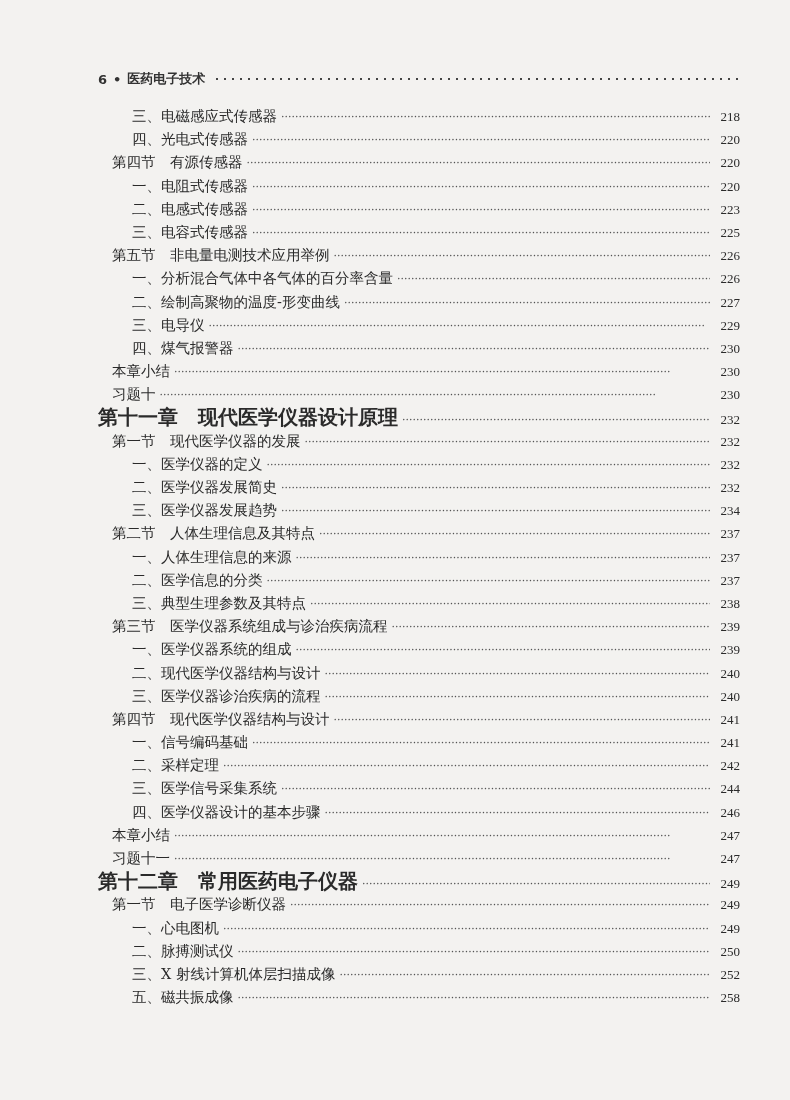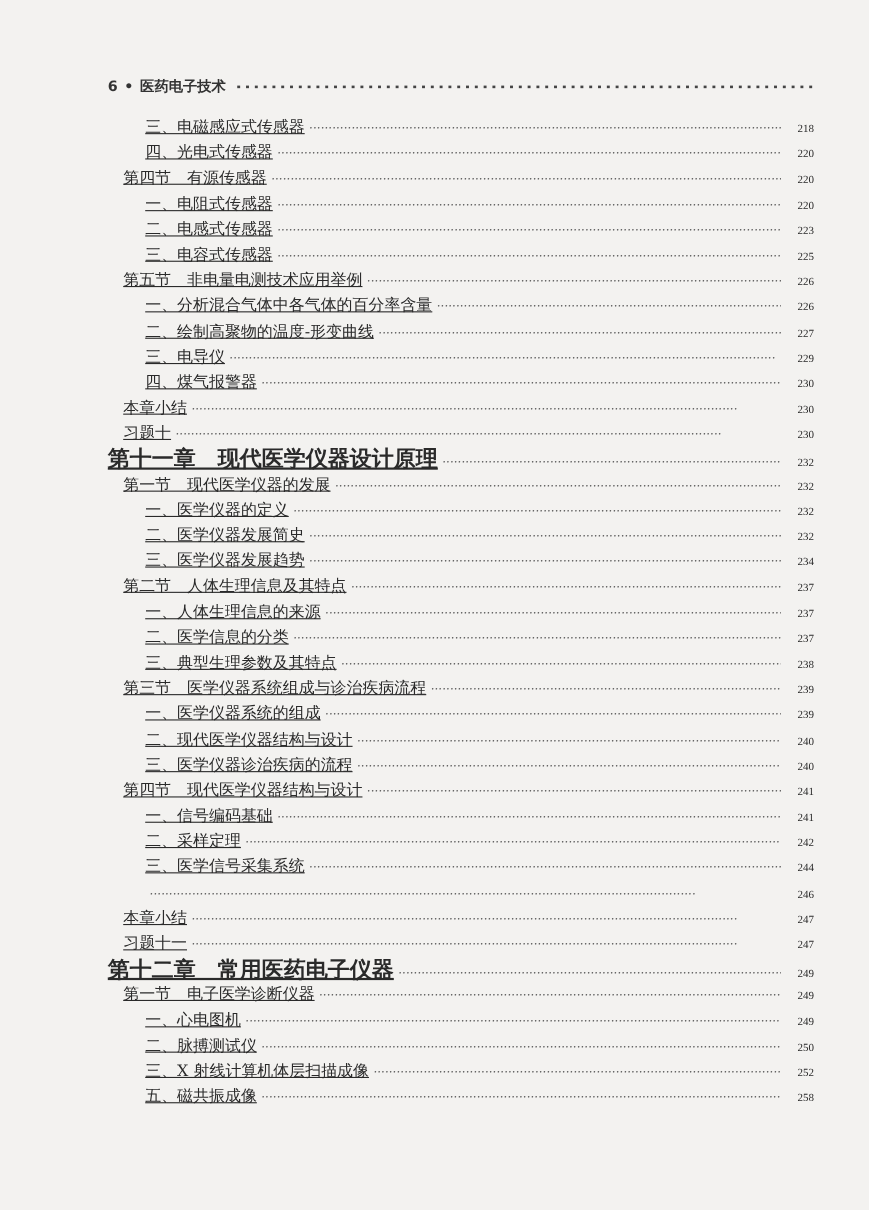--- a/index.html
+++ b/index.html
@@ -21,31 +21,31 @@
     .header .hdots {
       flex: 1; margin-left: 8px; height: 4px;
       background-image: radial-gradient(circle, #444 1.2px, transparent 1.5px);
       background-size: 8px 4px; background-repeat: repeat-x;
     }
     .toc { position: absolute; left: 98px; top: 105px; width: 642px; }
     .row {
       display: flex; align-items: baseline; height: 23.2px;
       font-size: 14.5px; line-height: 23.2px;
     }
-    .row .label { white-space: pre; text-decoration: underline; }
+    .row .label { white-space: pre; }
     .row .dots {
       flex: 1; margin: 0 4px; overflow: hidden; white-space: nowrap;
       color: #555; letter-spacing: 0px; font-size: 11px;
     }
     .row .dots::before {
       content: "··············································································································································";
     }
     .row .page-num {
       font-family: "Liberation Serif", "DejaVu Serif", serif;
-      font-size: 10px; min-width: 26px; text-align: right;
+      font-size: 13px; min-width: 26px; text-align: right;
     }
     .lvl-0 .label { font-weight: bold; font-family: "DejaVu Sans", "Liberation Sans", sans-serif; font-size: 20px; }
     .lvl-0 .page-num { font-weight: normal; }
     .lvl-1 { padding-left: 14px; }
     .lvl-2 { padding-left: 34px; }
   </style>
 </head>
 <body>
 
 <div class="page">
@@ -201,20 +201,21 @@
         <span class="label">二、采样定理</span>
         <span class="dots"></span>
         <span class="page-num">242</span>
       </div>
       <div class="row lvl-2">
         <span class="label">三、医学信号采集系统</span>
         <span class="dots"></span>
         <span class="page-num">244</span>
       </div>
       <div class="row lvl-2">
+        <span class="label">四、医学仪器设计的基本步骤</span>
         <span class="dots"></span>
         <span class="page-num">246</span>
       </div>
       <div class="row lvl-1">
         <span class="label">本章小结</span>
         <span class="dots"></span>
         <span class="page-num">247</span>
       </div>
       <div class="row lvl-1">
         <span class="label">习题十一</span>

